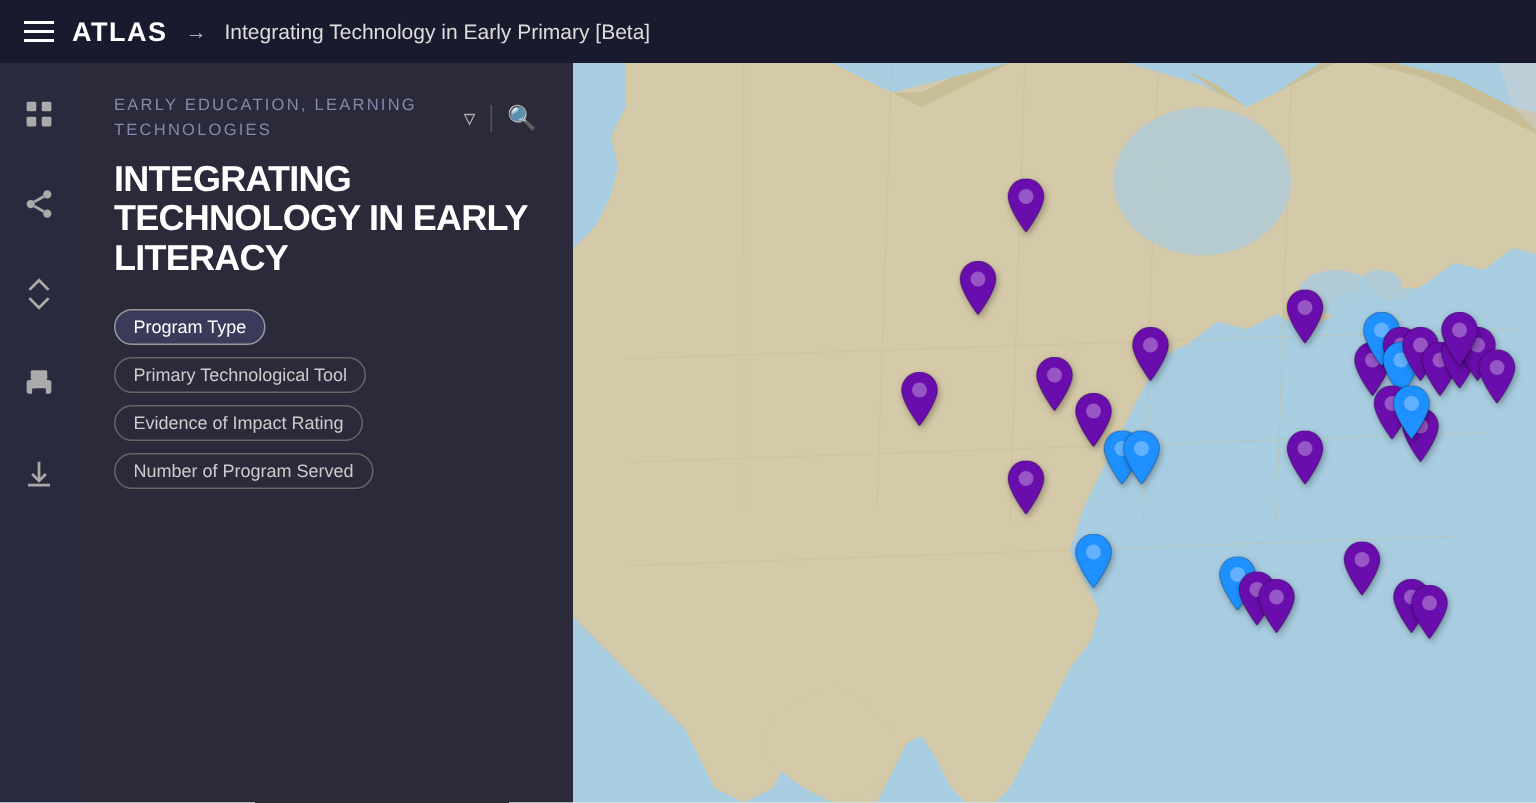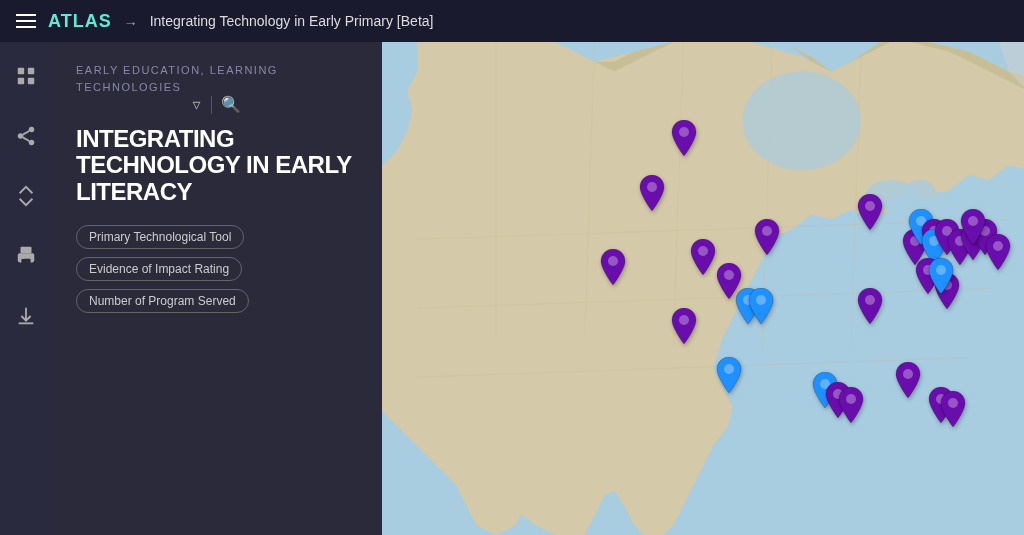--- a/index.html
+++ b/index.html
@@ -17,21 +17,21 @@
       flex-shrink: 0;
       z-index: 10;
     }
     .navbar-hamburger {
       display: flex; flex-direction: column; gap: 4px; cursor: pointer;
     }
     .navbar-hamburger span {
       width: 20px; height: 2px; background: #fff; display: block;
     }
     .navbar-brand {
-      font-weight: bold; font-size: 18px; color: #5eead4; letter-spacing: 1px;
+      font-weight: bold; font-size: 18px; color: #ffffff; letter-spacing: 1px;
     }
     .navbar-arrow { color: #aaa; font-size: 14px; }
     .navbar-title { color: #ddd; font-size: 14px; }
 
     
     .main {
       display: flex;
       flex: 1;
       overflow: hidden;
     }
@@ -69,21 +69,20 @@
       display: flex;
       flex-direction: column;
       gap: 12px;
       flex-shrink: 0;
       overflow-y: auto;
     }
     .panel-header {
       display: flex;
       align-items: center;
       justify-content: space-between;
-      flex-direction: column;
     }
     .panel-subtitle {
       font-size: 11px;
       color: #8888aa;
       letter-spacing: 1.5px;
       text-transform: uppercase;
       line-height: 1.5;
     }
     .panel-icons {
       display: flex;
@@ -232,20 +231,23 @@
         <div class="panel-divider"></div>
         <span class="panel-icon">🔍</span>
       </div>
     </div>
 
     <div class="panel-title">INTEGRATING TECHNOLOGY IN EARLY LITERACY</div>
 
 
     <div class="filter-section">
       <div class="filter-row">
+        <button class="filter-chip active">Program Type</button>
+      </div>
+      <div class="filter-row">
         <button class="filter-chip">Primary Technological Tool</button>
       </div>
       <div class="filter-row">
         <button class="filter-chip">Evidence of Impact Rating</button>
       </div>
       <div class="filter-row">
         <button class="filter-chip">Number of Program Served</button>
       </div>
     </div>
   </div>

